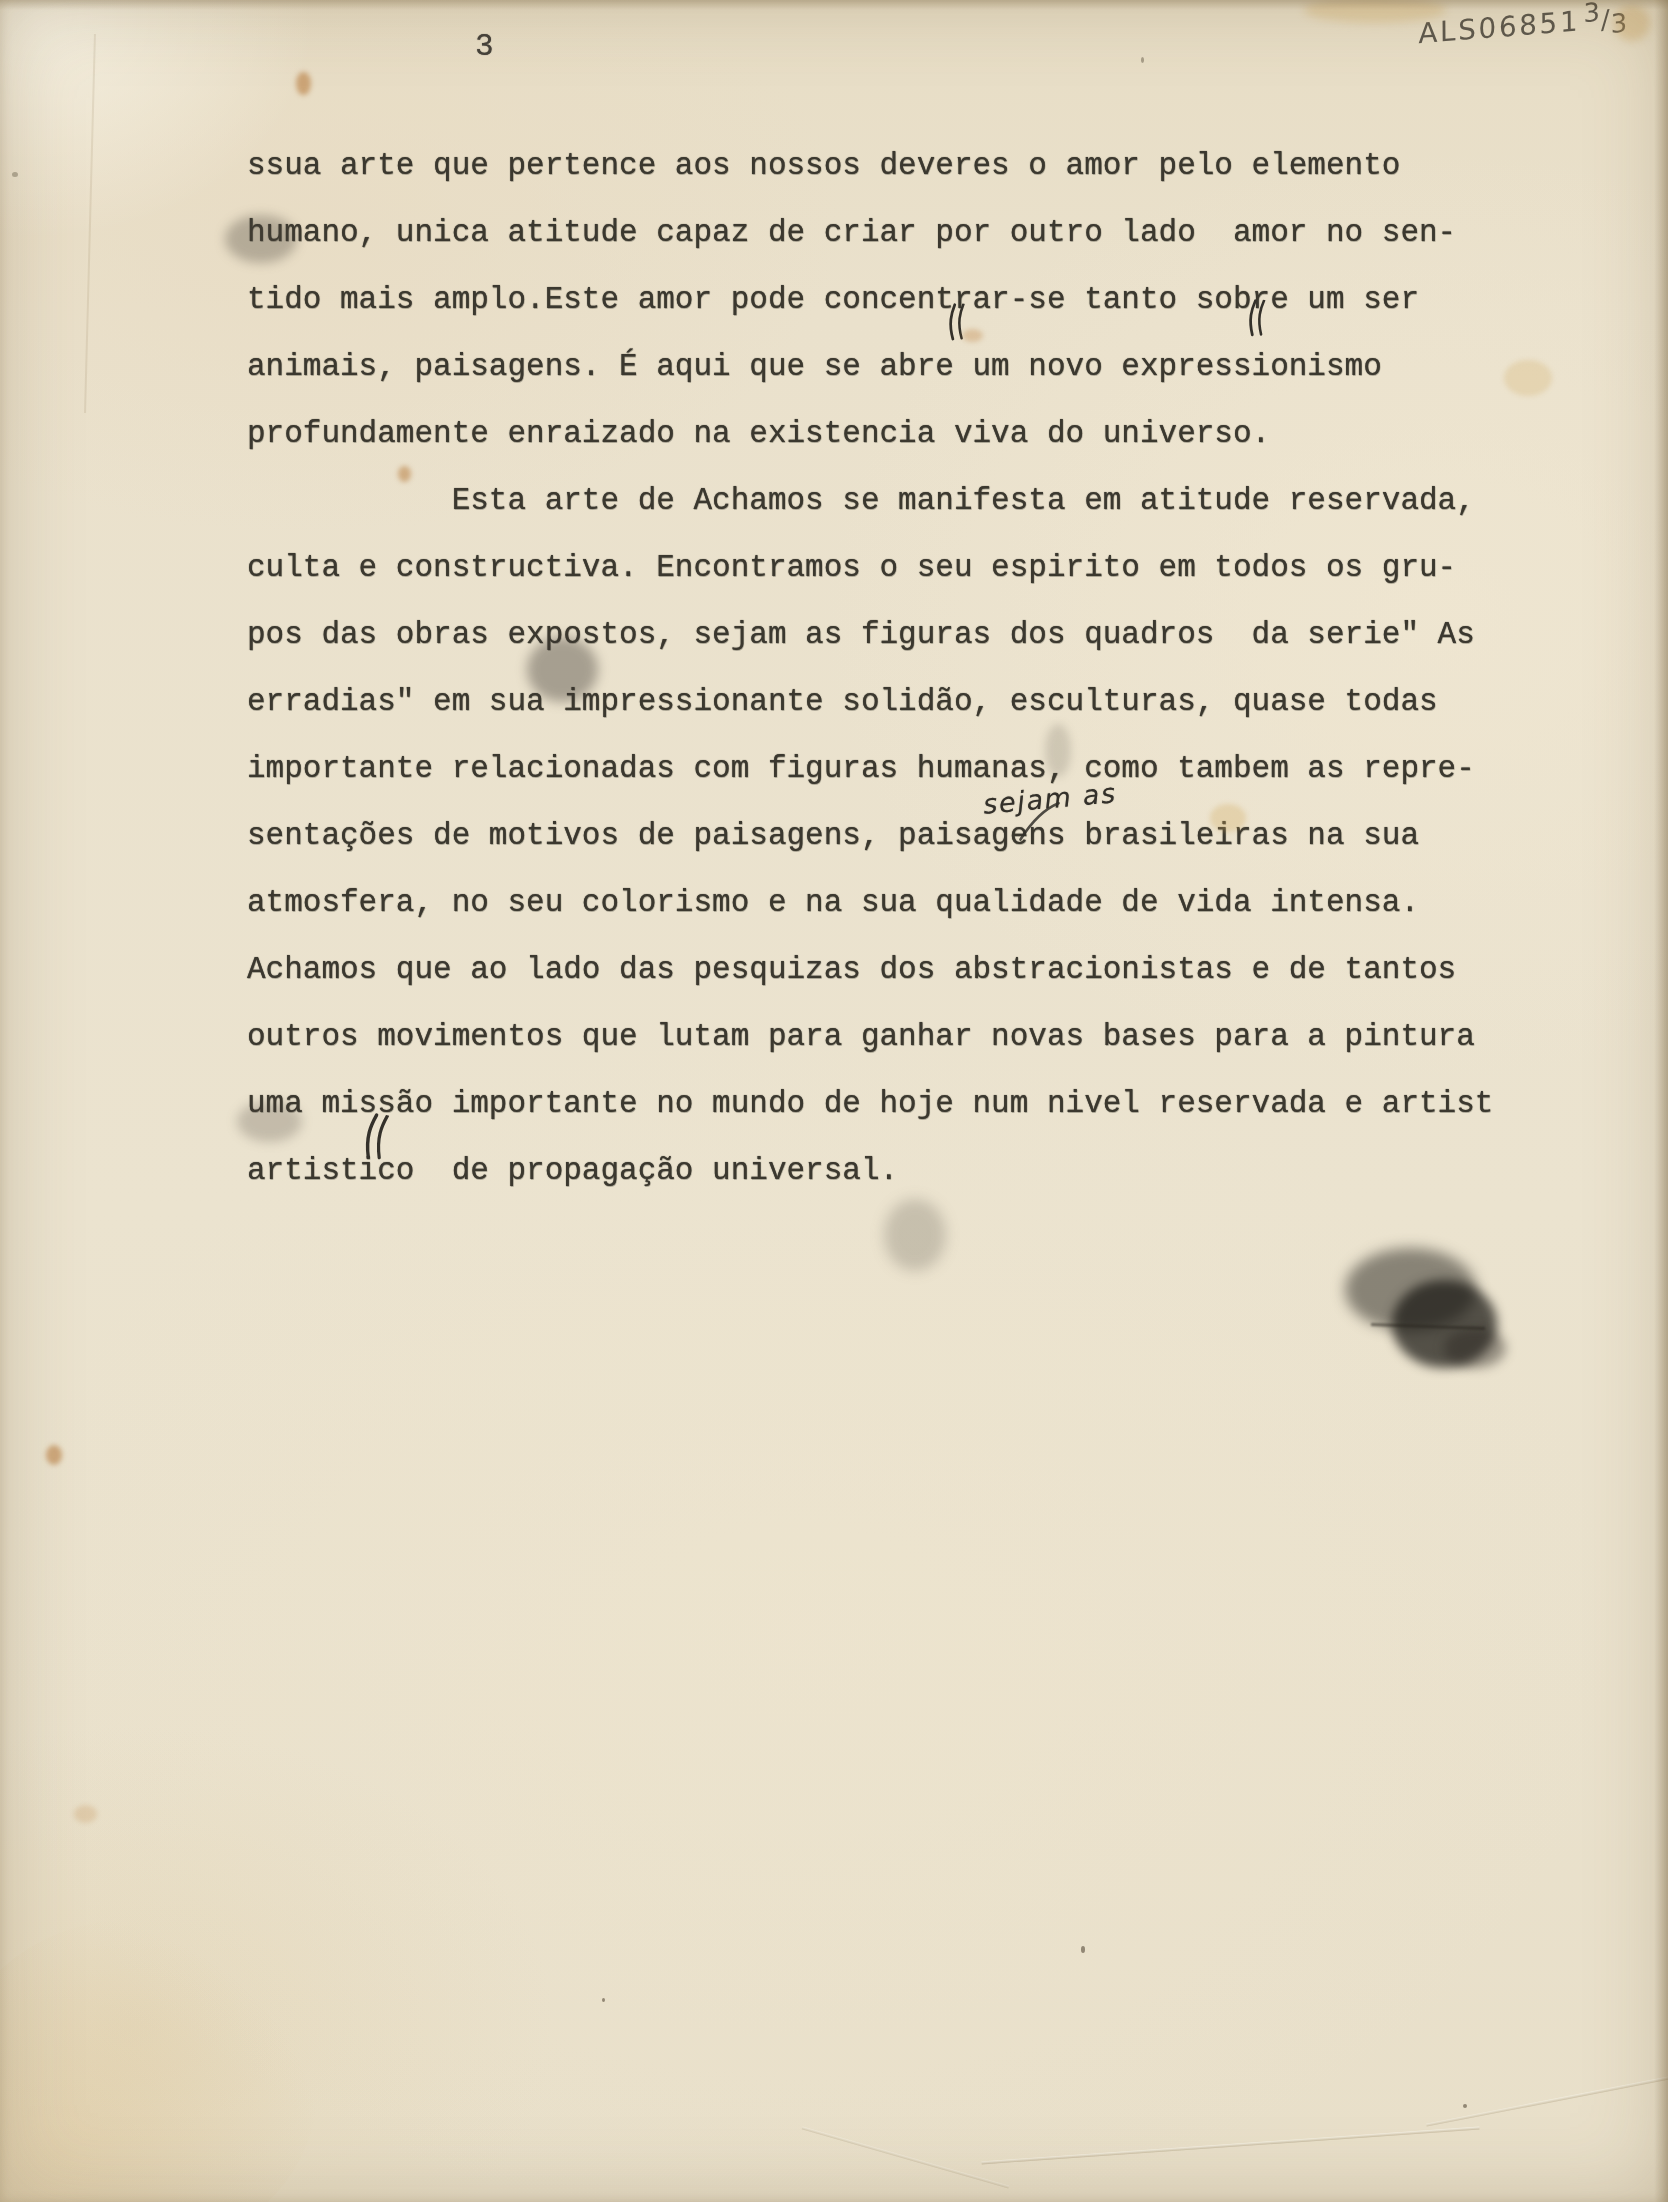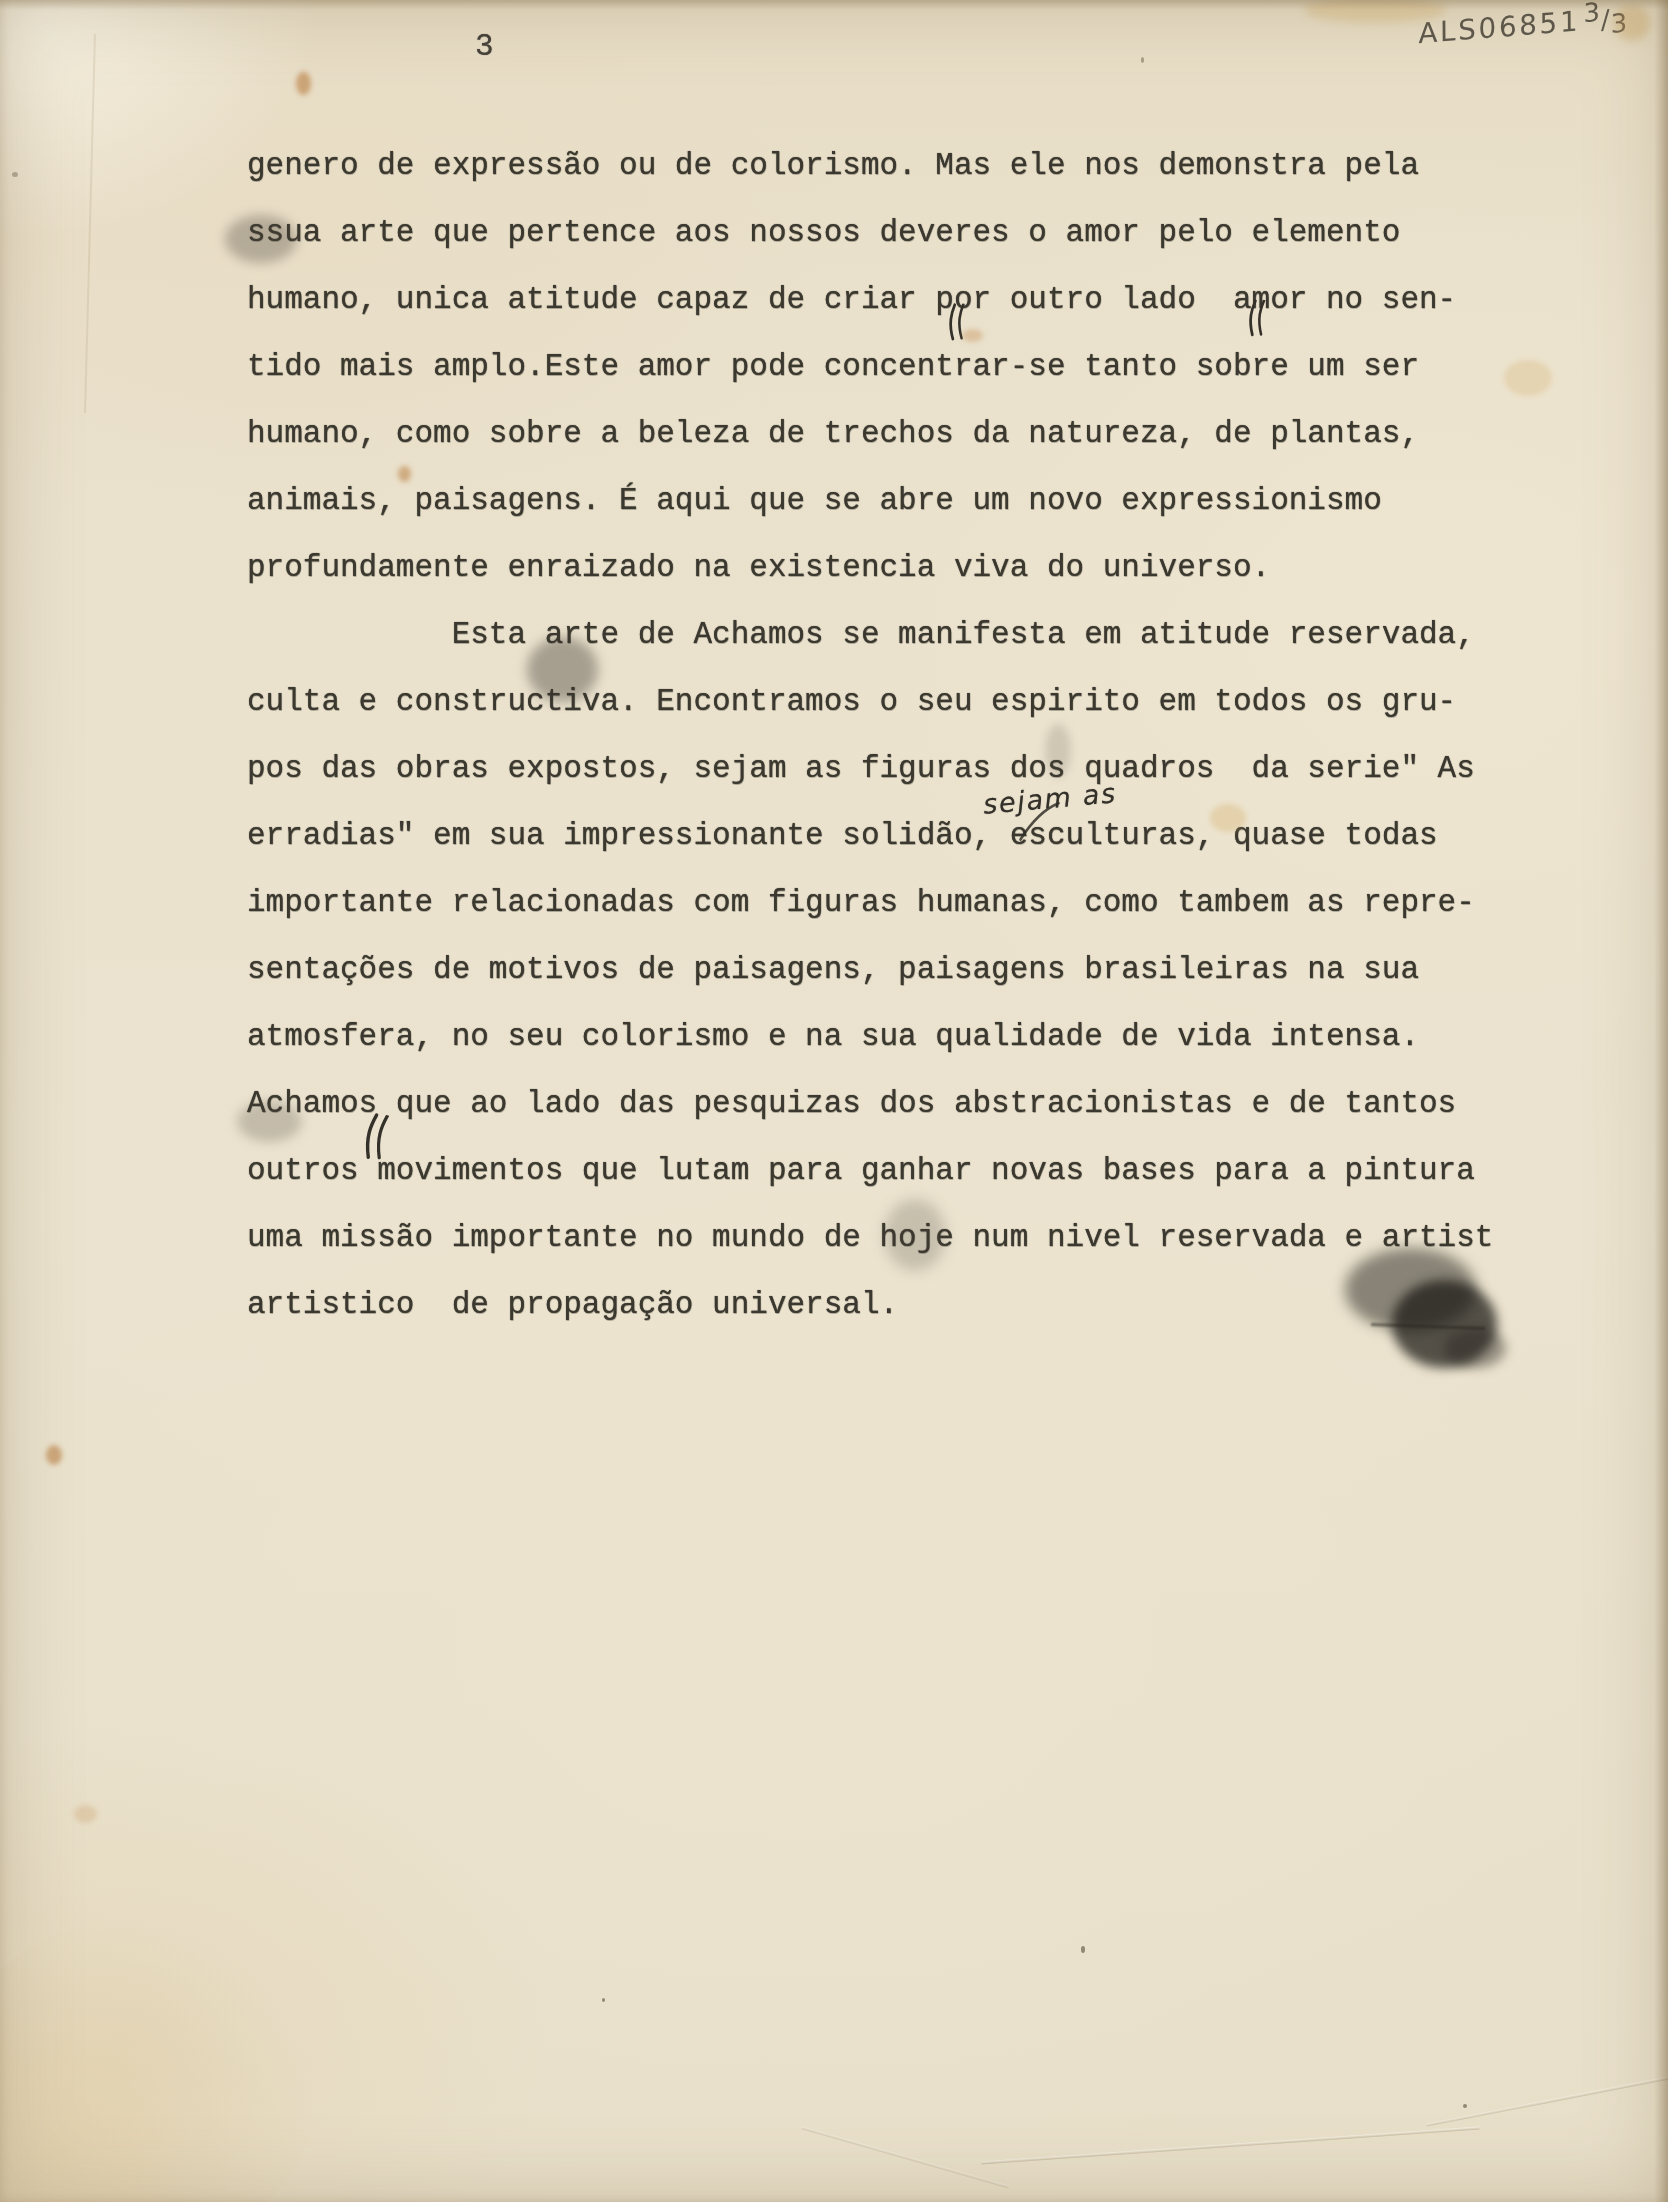--- a/index.html
+++ b/index.html
@@ -95,25 +95,23 @@
   <div class="corner-light"></div>
   <div class="stain-corner"></div>
 
   <div class="pencil-code">
     <span>ALS06851</span><span class="frac"><span class="frac-top">3</span><span class="frac-slash">/</span><span class="frac-bottom">3</span></span>
   </div>
 
   <div class="page-number">3</div>
 
   <div class="typescript">
-    <div class="line">genero de expressão ou de colorismo. Mas ele nos demonstra pela</div>
     <div class="line">ssua arte que pertence aos nossos deveres o amor pelo elemento</div>
     <div class="line">humano, unica atitude capaz de criar por outro lado  amor no sen-</div>
     <div class="line">tido mais amplo.Este amor pode concentrar-se tanto sobre um ser</div>
-    <div class="line">humano, como sobre a beleza de trechos da natureza, de plantas,</div>
     <div class="line">animais, paisagens. É aqui que se abre um novo expressionismo</div>
     <div class="line">profundamente enraizado na existencia viva do universo.</div>
     <div class="line">           Esta arte de Achamos se manifesta em atitude reservada,</div>
     <div class="line">culta e constructiva. Encontramos o seu espirito em todos os gru-</div>
     <div class="line">pos das obras expostos, sejam as figuras dos quadros  da serie" As</div>
     <div class="line">erradias" em sua impressionante solidão, esculturas, quase todas</div>
     <div class="line">importante relacionadas com figuras humanas, como tambem as repre-</div>
     <div class="line">sentações de motivos de paisagens, paisagens brasileiras na sua</div>
     <div class="line">atmosfera, no seu colorismo e na sua qualidade de vida intensa.</div>
     <div class="line">Achamos que ao lado das pesquizas dos abstracionistas e de tantos</div>

